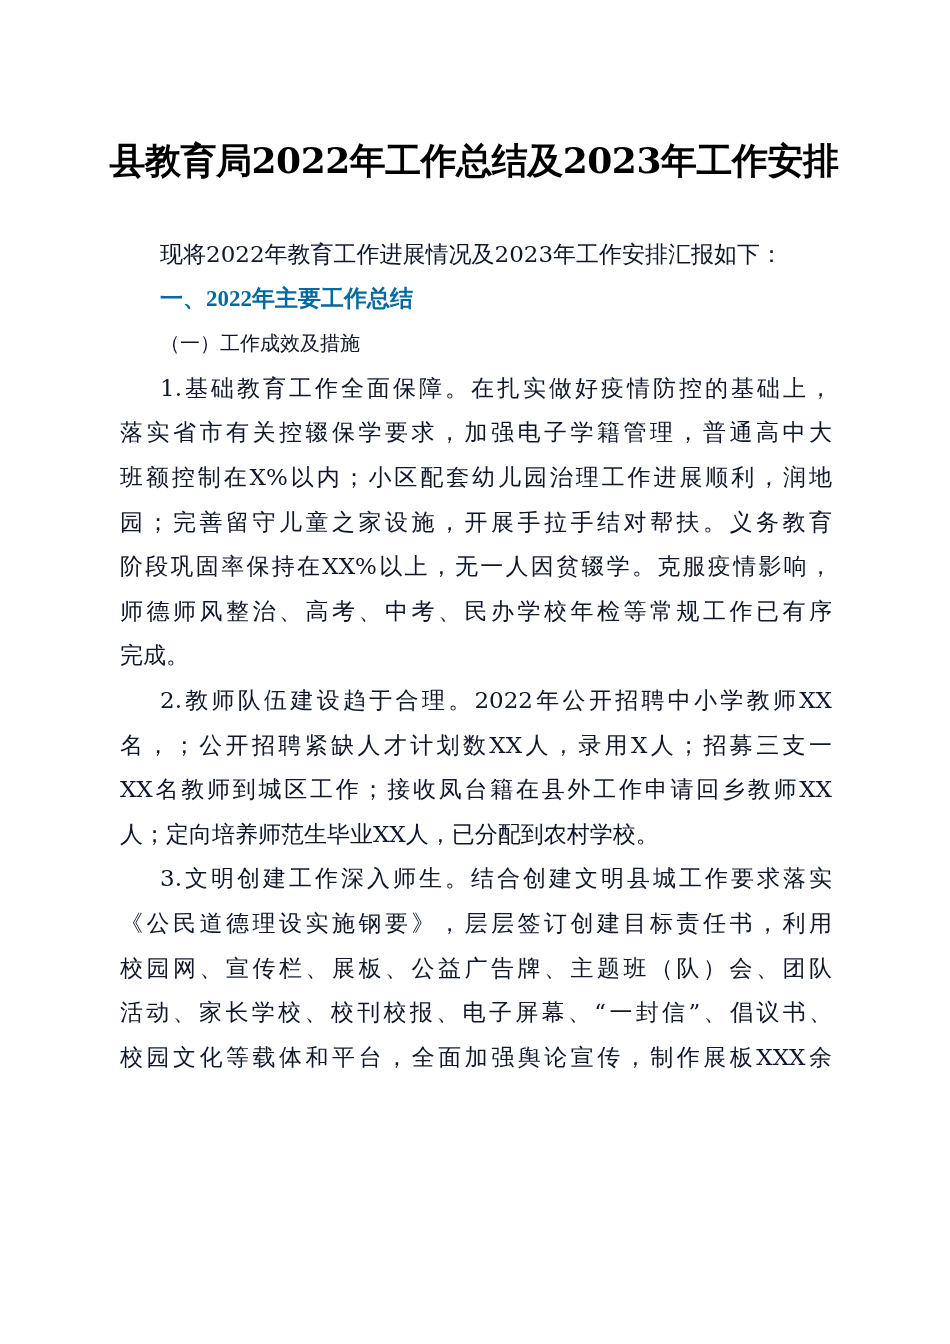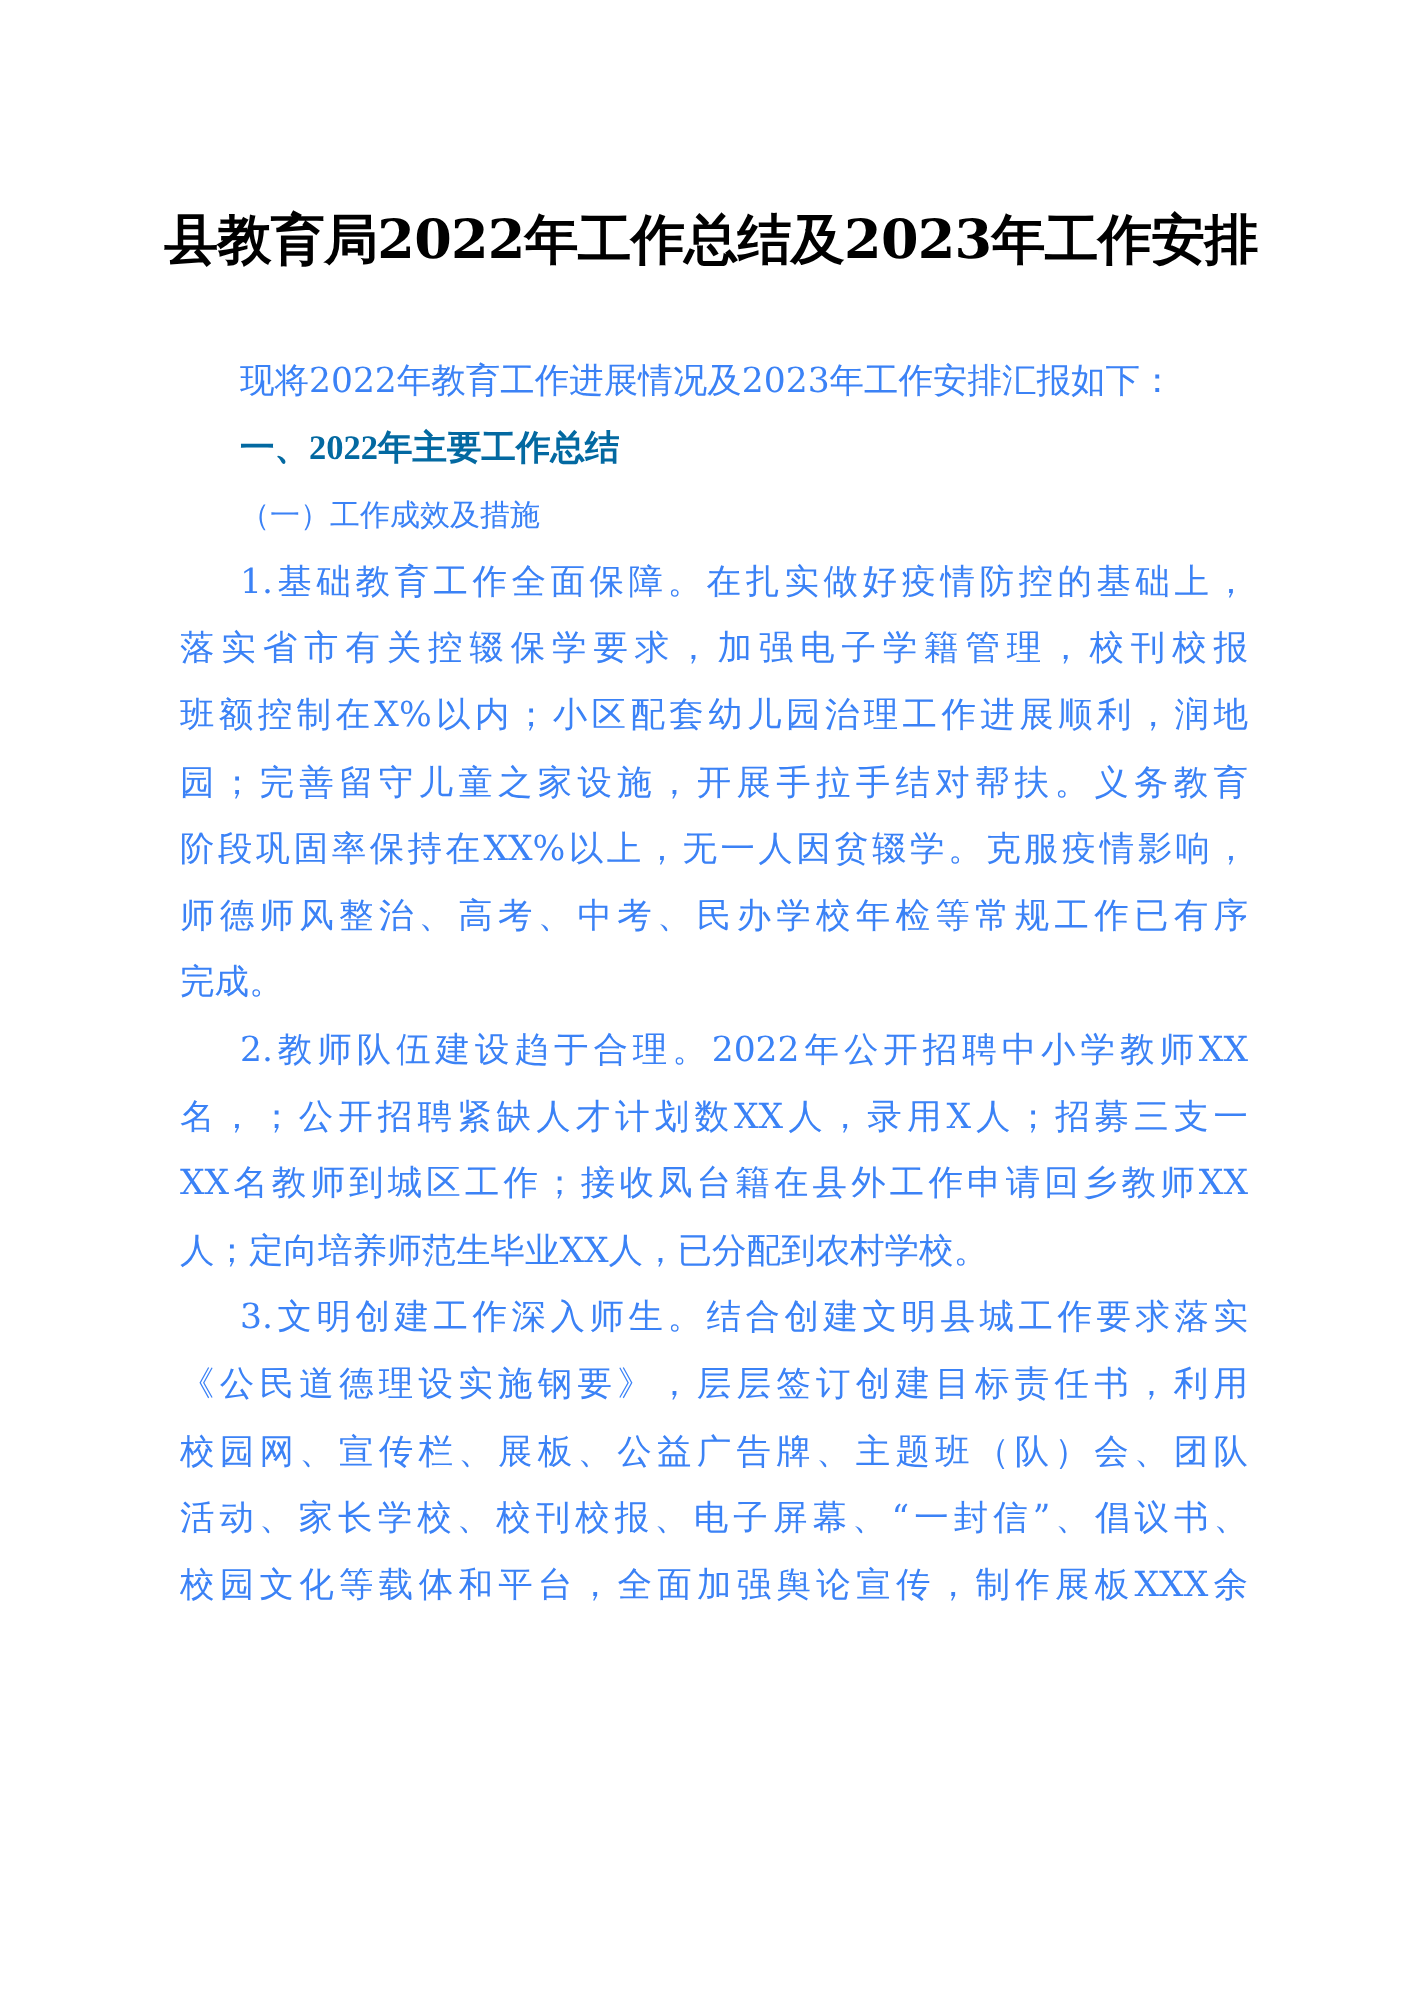--- a/index.html
+++ b/index.html
@@ -41,21 +41,21 @@
   }
   .line {
     display: block;
     height: 44.6px;
     line-height: 44.6px;
     font-family: "DejaVu Serif", "Liberation Serif", serif;
     font-size: 23px;
     white-space: nowrap;
     text-align: justify;
     text-align-last: justify;
-    color: #3b82f6;
+    color: #0f172a;
   }
   .line.last {
     text-align-last: left;
   }
   .line.indent {
     padding-left: 40px;
   }
   .line.heading1 {
     font-family: Liberation Serif, serif;
     font-weight: bold;
@@ -83,21 +83,21 @@
   <h1 class="doc-title">县教育局2022年工作总结及2023年工作安排</h1>
 
   <div class="body-text">
 
     <span class="line intro">现将2022年教育工作进展情况及2023年工作安排汇报如下：</span>
     <span class="line heading1">一、2022年主要工作总结</span>
     <span class="line heading2">（一）工作成效及措施</span>
 
     <div>
       <span class="line indent">1.基础教育工作全面保障。在扎实做好疫情防控的基础上，</span>
-      <span class="line">落实省市有关控辍保学要求，加强电子学籍管理，校刊校报</span>
+      <span class="line">落实省市有关控辍保学要求，加强电子学籍管理，普通高中大</span>
       <span class="line">班额控制在X%以内；小区配套幼儿园治理工作进展顺利，润地</span>
       <span class="line">园；完善留守儿童之家设施，开展手拉手结对帮扶。义务教育</span>
       <span class="line">阶段巩固率保持在XX%以上，无一人因贫辍学。克服疫情影响，</span>
       <span class="line">师德师风整治、高考、中考、民办学校年检等常规工作已有序</span>
       <span class="line last">完成。</span>
     </div>
 
     <div>
       <span class="line indent">2.教师队伍建设趋于合理。2022年公开招聘中小学教师XX</span>
       <span class="line">名，；公开招聘紧缺人才计划数XX人，录用X人；招募三支一</span>

